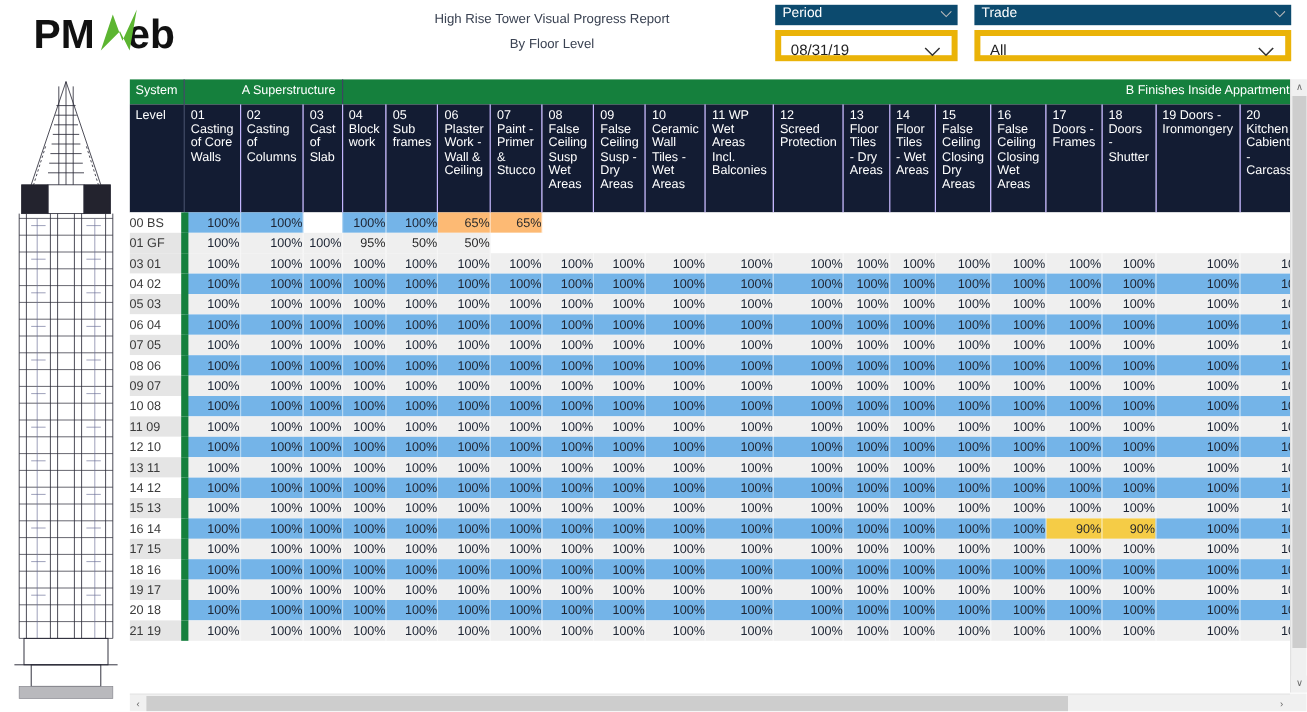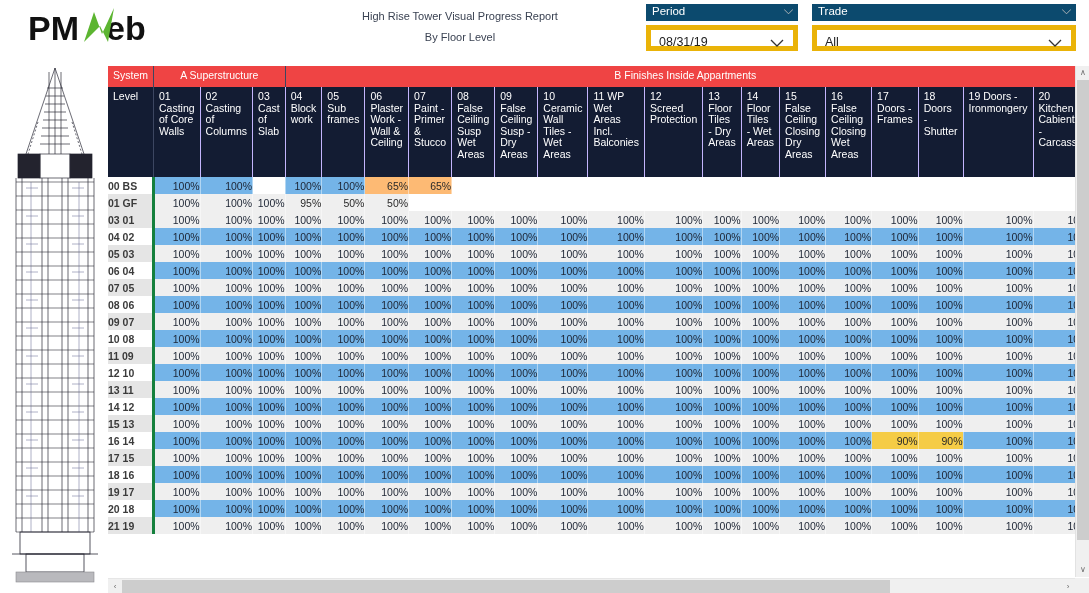--- a/index.html
+++ b/index.html
@@ -50,38 +50,37 @@
     background:#fff; overflow:hidden;
   }
   .grid-scroll { position:absolute; left:0; top:0; width:967px; height:511px; overflow:hidden; }
   table.mx { border-collapse:collapse; table-layout:fixed; }
   table.mx th, table.mx td {
     font-size:10.5px; padding:0; margin:0;
     font-family:"Liberation Sans", sans-serif;
   }
   
   tr.grp th {
-    background:#ef4444; color:#ffffff; text-align:center;
+    background:#15803d; color:#ffffff; text-align:right;
     height:21px; padding:3px 5px 2px 5px; font-weight:400;
     border-right:1px solid #3c4661; vertical-align:top; white-space:nowrap;
   }
   
   tr.cols th {
     background:#131c33; color:#ffffff; text-align:left;
     height:90px; padding:4px 5px 2px 5px; font-weight:400;
     border-right:1px solid #c4b5fd; vertical-align:top;
     line-height:11.5px; word-wrap:break-word;
   }
   tr.cols th.lvl, tr.grp th.sys { border-right:1px solid #3c4661; }
 
   td.lvl {
     color:#3b3b3b; text-align:left; padding:3px 0 3px 5px;
-    background:#ffffff; height:17px; border-right:3px solid #15803d;
+    background:#ffffff; height:17px; border-right:6px solid #15803d;
     white-space:nowrap;
-    font-weight:bold;
   }
   tr.alt td.lvl { background:#e5e5e5; }
   td.cell {
     text-align:right; padding:3px 5px 3px 2px; height:17px;
     color:#2a2a2a; background:#ffffff;
     border-right:1px solid rgba(255,255,255,0.45);
   }
   tr.alt td.cell { background:#efefef; }
   td.cell.v-blue   { background:#74b4e8; color:#1c2433; }
   td.cell.v-yellow { background:#f5cc46; color:#2a2a2a; }

